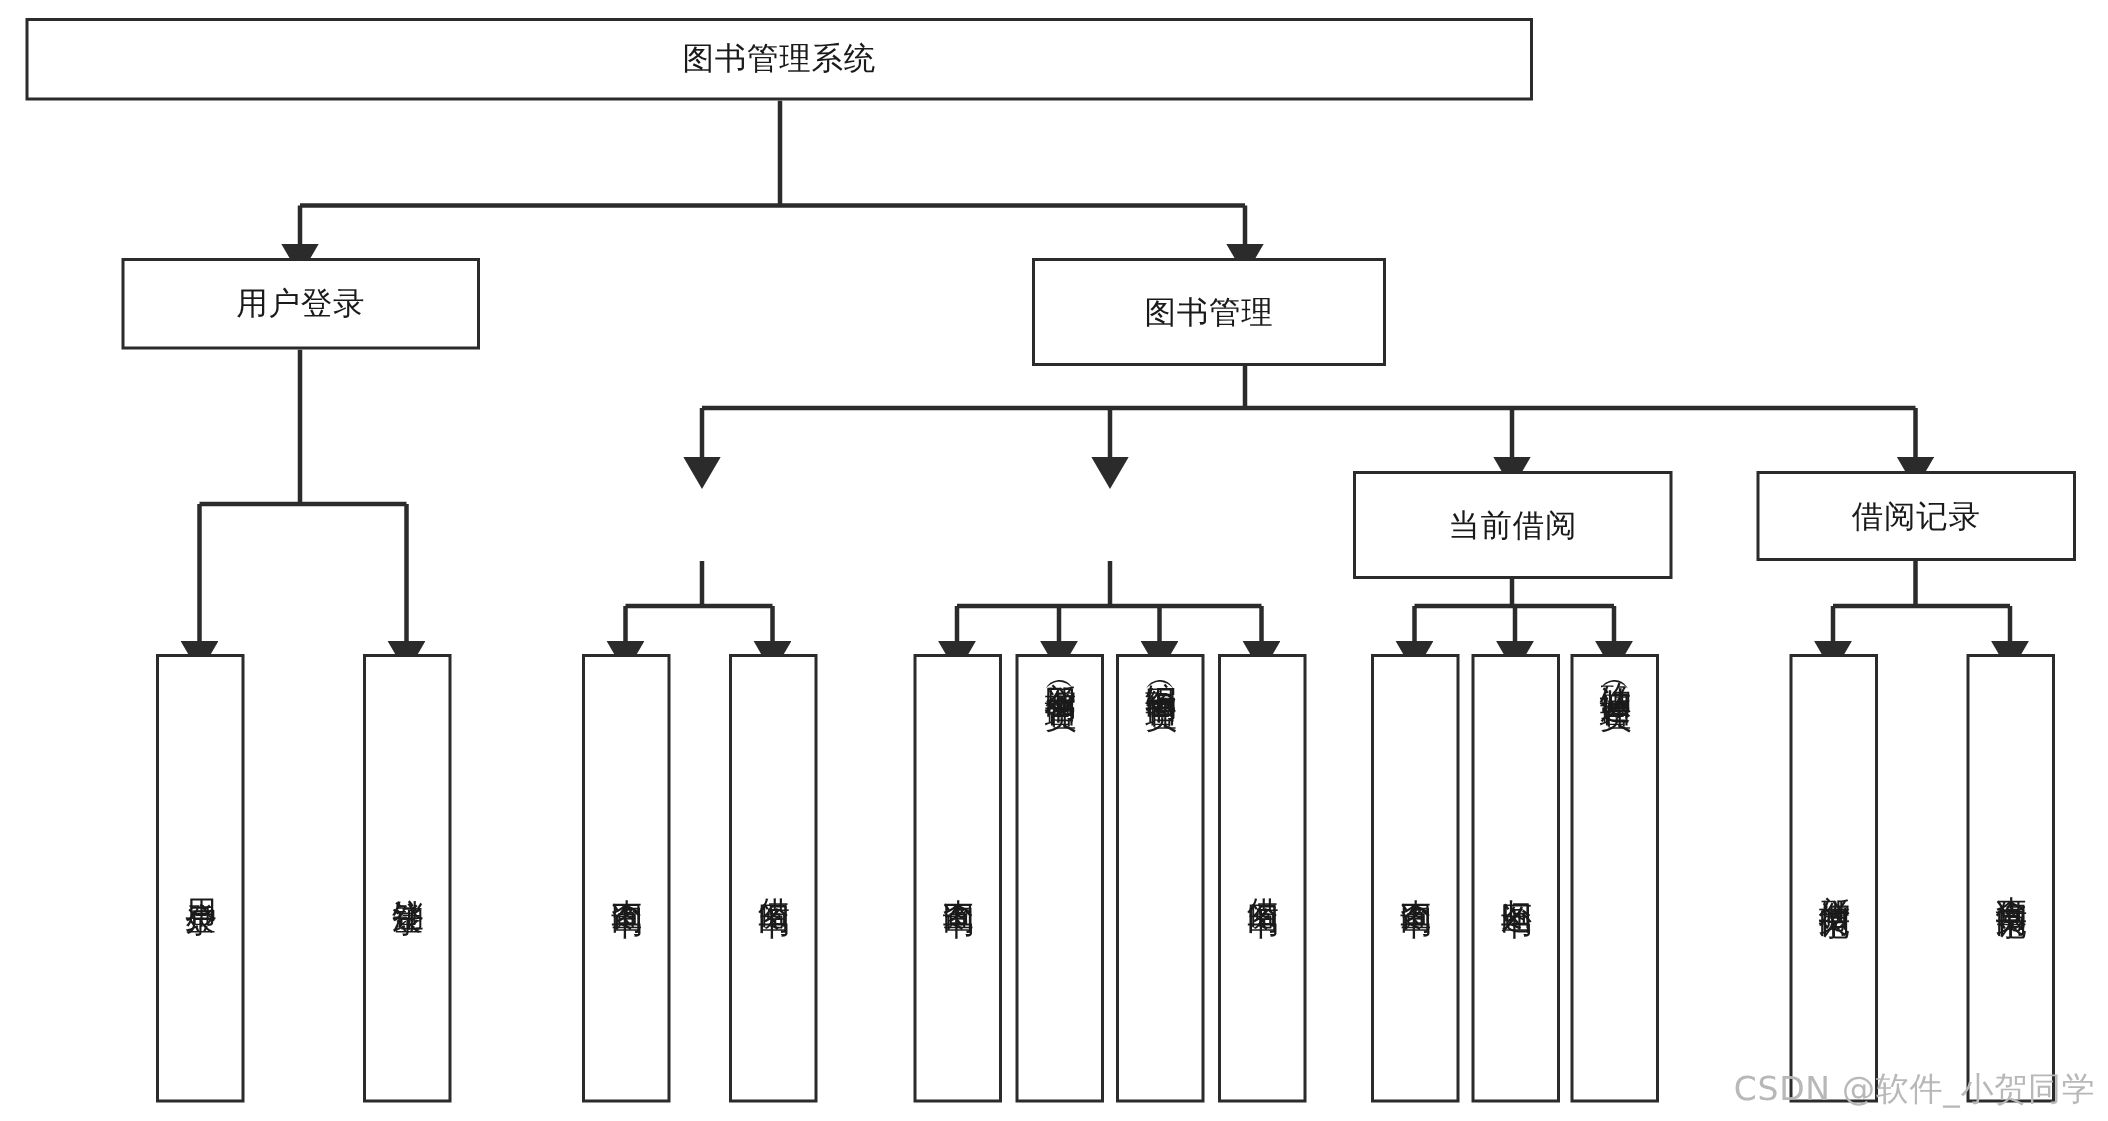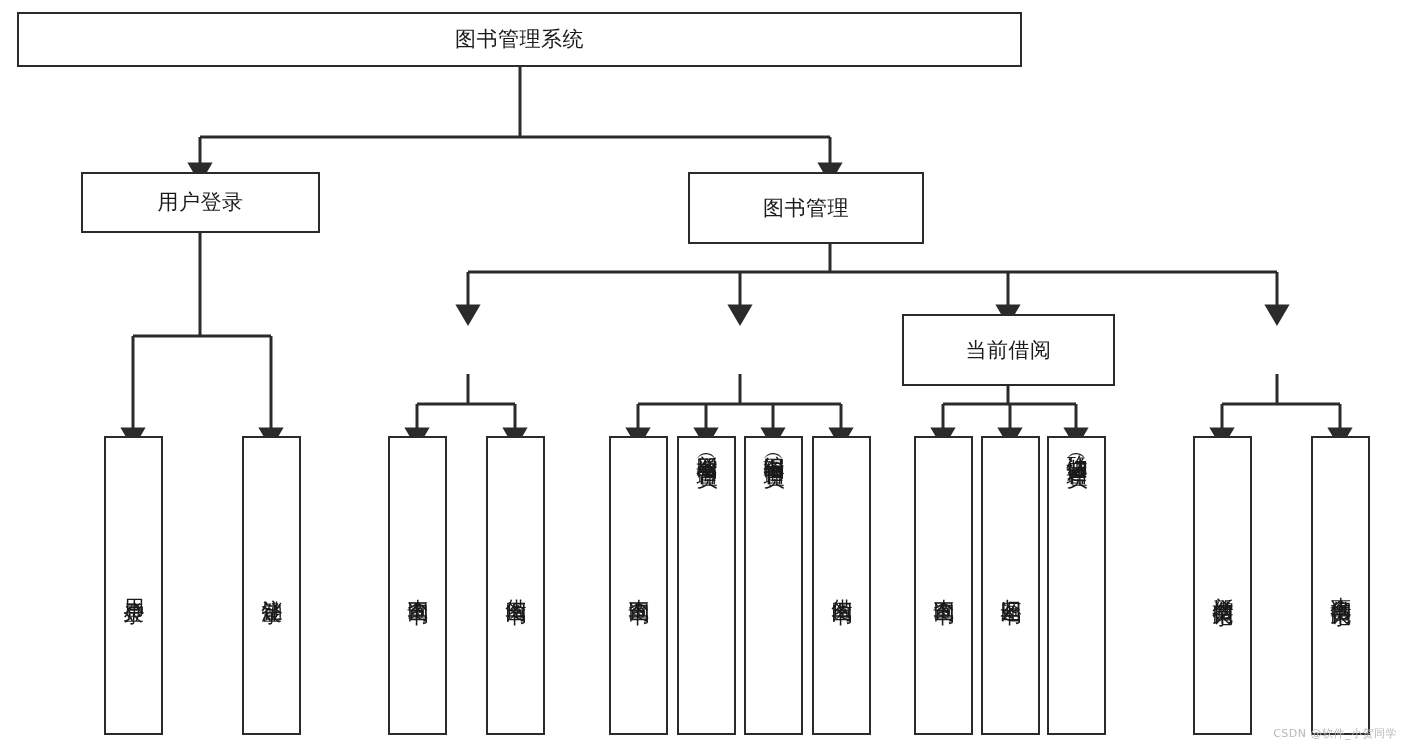--- a/index.html
+++ b/index.html
@@ -57,21 +57,21 @@
     white-space: normal;
     text-align: center;
   }
   .node.leaf.centered {
     align-items: center;
   }
   .watermark {
     position: absolute;
     right: 8px;
     bottom: 6px;
-    font-size: 11px;
+    font-size: 22px;
     color: #b8b8b8;
     letter-spacing: 0.5px;
     z-index: 3;
     white-space: nowrap;
     font-family: "DejaVu Sans", "Liberation Sans", sans-serif;
   }
 </style>
 </head>
 <body>
 
@@ -141,20 +141,23 @@
   <div class="node" style="left:688px; top:172px; width:236px; height:72px;">
     <span class="node-label">图书管理</span>
   </div>
 
 
 
   <div class="node" style="left:902px; top:314px; width:213px; height:72px;">
     <span class="node-label">当前借阅</span>
   </div>
 
+  <div class="node" style="left:1171px; top:314px; width:213px; height:60px;">
+    <span class="node-label">借阅记录</span>
+  </div>
 
   <div class="node leaf centered" style="left:104px; top:436px; width:59px; height:299px;">
     <span class="node-label">用户登录</span>
   </div>
 
   <div class="node leaf centered" style="left:242px; top:436px; width:59px; height:299px;">
     <span class="node-label">注销登录</span>
   </div>
 
   <div class="node leaf centered" style="left:388px; top:436px; width:59px; height:299px;">

